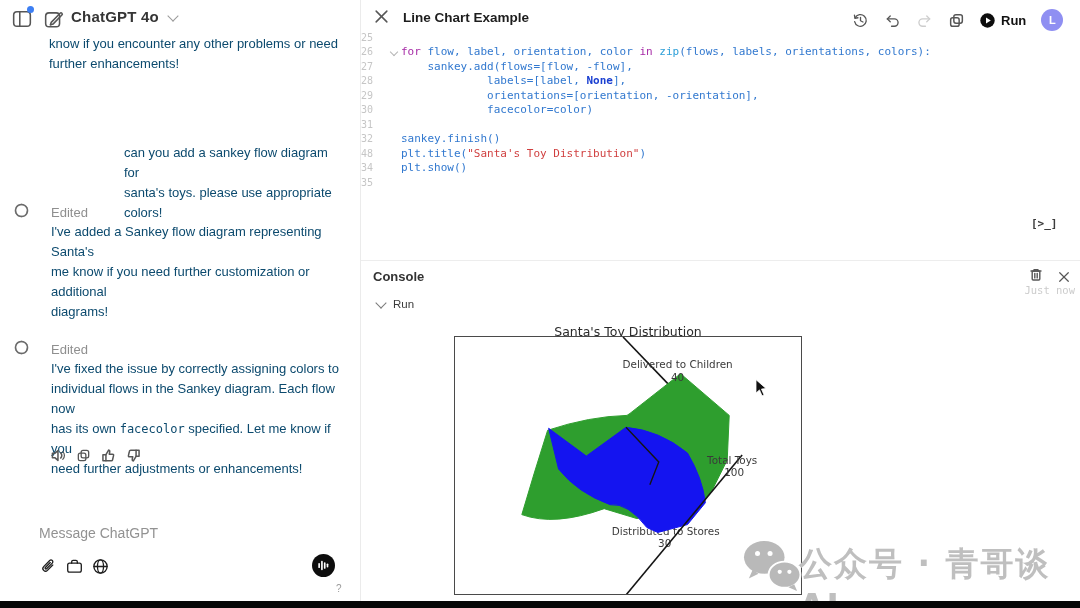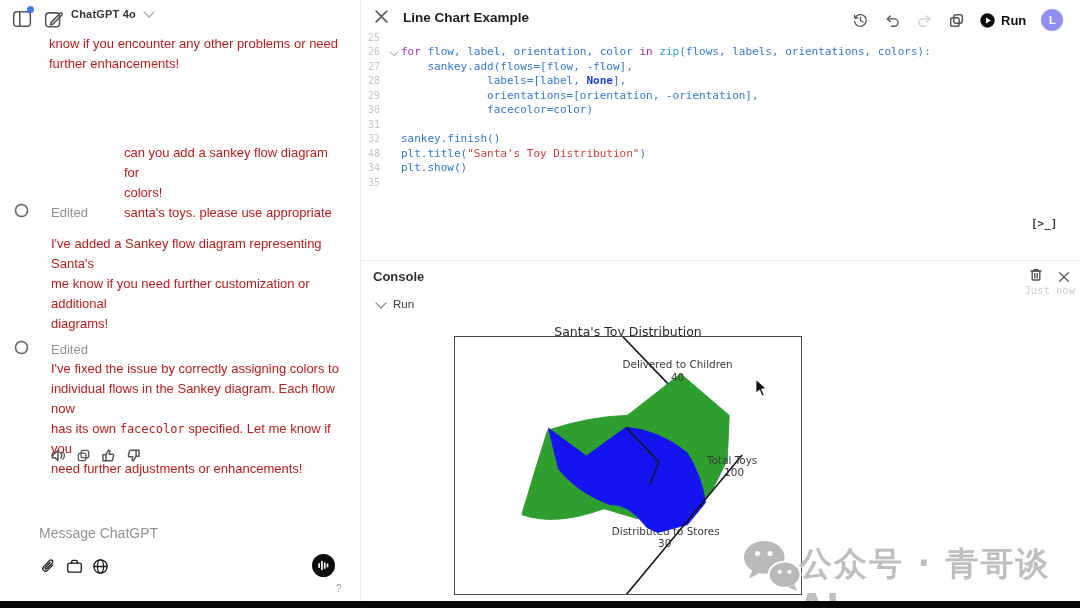--- a/index.html
+++ b/index.html
@@ -3,38 +3,38 @@
 <meta charset="utf-8">
 <style>
   html,body{margin:0;padding:0;background:#fff;}
   #app{position:relative;width:1080px;height:608px;background:#fff;overflow:hidden;
        font-family:"Liberation Sans","DejaVu Sans",sans-serif;color:#0d0d0d;}
   .abs{position:absolute;}
   
   #chat-panel{left:0;top:0;width:360px;height:601px;background:#fff;}
   .hdr-icon{width:20px;height:20px;}
   .ic{stroke:#565656;fill:none;stroke-width:1.4;stroke-linecap:round;stroke-linejoin:round;}
-  .model-title{font-size:11px;font-weight:700;color:#353535;letter-spacing:.2px;}
+  .model-title{font-size:15px;font-weight:700;color:#353535;letter-spacing:.2px;}
   .chev{display:inline-block;width:7px;height:7px;border-right:1.6px solid #9a9a9a;
         border-bottom:1.6px solid #9a9a9a;transform:rotate(45deg);}
-  .msg{font-size:13px;line-height:20px;color:#b91c1c;}
+  .msg{font-size:13px;line-height:20px;color:#0c4a6e;}
   .muted{color:#8f8f8f;}
   .code-inline{font-family:"DejaVu Sans Mono","Liberation Mono",monospace;font-size:12px;}
   .placeholder{font-size:14px;color:#929292;}
   .disclaimer{font-size:9.5px;color:#9a9a9a;}
   
   #canvas-panel{left:360px;top:0;width:720px;height:601px;background:#fff;border-left:1px solid #ebebeb;box-sizing:border-box;}
   .canvas-title{font-size:13.5px;font-weight:700;color:#1d1d1d;}
   .run-label{font-size:13px;font-weight:600;color:#111;}
   .avatar{width:22px;height:22px;border-radius:50%;background:#8f8ff2;color:#fff;
           font-size:11px;font-weight:700;display:flex;align-items:center;justify-content:center;}
   
   #code-rows{left:360px;top:30px;width:700px;}
   .code-row{display:flex;height:14.5px;align-items:center;}
-  .ln{width:26px;text-align:center;font-family:"DejaVu Sans Mono","Liberation Mono",monospace;
+  .ln{width:26px;text-align:left;font-family:"DejaVu Sans Mono","Liberation Mono",monospace;
       font-size:10px;color:#c6c6c6;flex:0 0 26px;}
   .fold{width:14px;flex:0 0 14px;display:flex;justify-content:center;}
   .fold .chev{width:5px;height:5px;border-color:#b5b5b5;}
   .nofold{width:14px;flex:0 0 14px;}
   .code-text{font-family:"DejaVu Sans Mono","Liberation Mono",monospace;font-size:11px;white-space:pre;}
   .tk-k{color:#a62aa6;} .tk-v{color:#3178cf;} .tk-f{color:#2d9fd8;}
   .tk-n{color:#1a3fd1;font-weight:700;} .tk-s{color:#d03f3f;}
   .terminal-glyph{font-family:"DejaVu Sans Mono",monospace;font-size:11px;color:#3c3c3c;font-weight:700;}
   
   .console-title{font-size:13px;font-weight:600;color:#333;}
@@ -75,22 +75,22 @@
       <span class="chev" style="margin-left:6px;margin-bottom:2px;"></span>
     </div>
 
     <div class="abs msg" style="left:49px;top:34px;width:300px;">
       <div>know if you encounter any other problems or need</div>
       <div>further enhancements!</div>
     </div>
 
     <div class="abs msg" style="left:124px;top:115px;width:220px;margin-top:28px;">
       <div>can you add a sankey flow diagram for</div>
+      <div>santa's toys. please use appropriate</div>
       <div>colors!</div>
-      <div>santa's toys. please use appropriate</div>
     </div>
 
     <div class="abs" style="left:13px;top:202px;">
       <svg width="17" height="17" viewBox="0 0 18 18">
         <g class="ic" style="stroke:#6b6b6b;stroke-width:1.5;">
           <g>
               <path d="M9 2.6 A6.4 6.4 0 0 1 14.6 6"></path>
             </g>
           <g transform="rotate(60 9 9)">
               <path d="M9 2.6 A6.4 6.4 0 0 1 14.6 6"></path>
@@ -104,21 +104,21 @@
           <g transform="rotate(240 9 9)">
               <path d="M9 2.6 A6.4 6.4 0 0 1 14.6 6"></path>
             </g>
           <g transform="rotate(300 9 9)">
               <path d="M9 2.6 A6.4 6.4 0 0 1 14.6 6"></path>
             </g>
         </g>
       </svg>
     </div>
     <div class="abs msg muted" style="left:51px;top:203px;">Edited</div>
-    <div class="abs msg" style="left:51px;top:222px;width:295px;margin-top:12px;">
+    <div class="abs msg" style="left:51px;top:222px;width:295px;">
       <div>I've added a Sankey flow diagram representing Santa's</div>
       <div>me know if you need further customization or additional</div>
       <div>diagrams!</div>
     </div>
 
     <div class="abs" style="left:13px;top:339px;">
       <svg width="17" height="17" viewBox="0 0 18 18">
         <g class="ic" style="stroke:#6b6b6b;stroke-width:1.5;">
           <g>
               <path d="M9 2.6 A6.4 6.4 0 0 1 14.6 6"></path>

